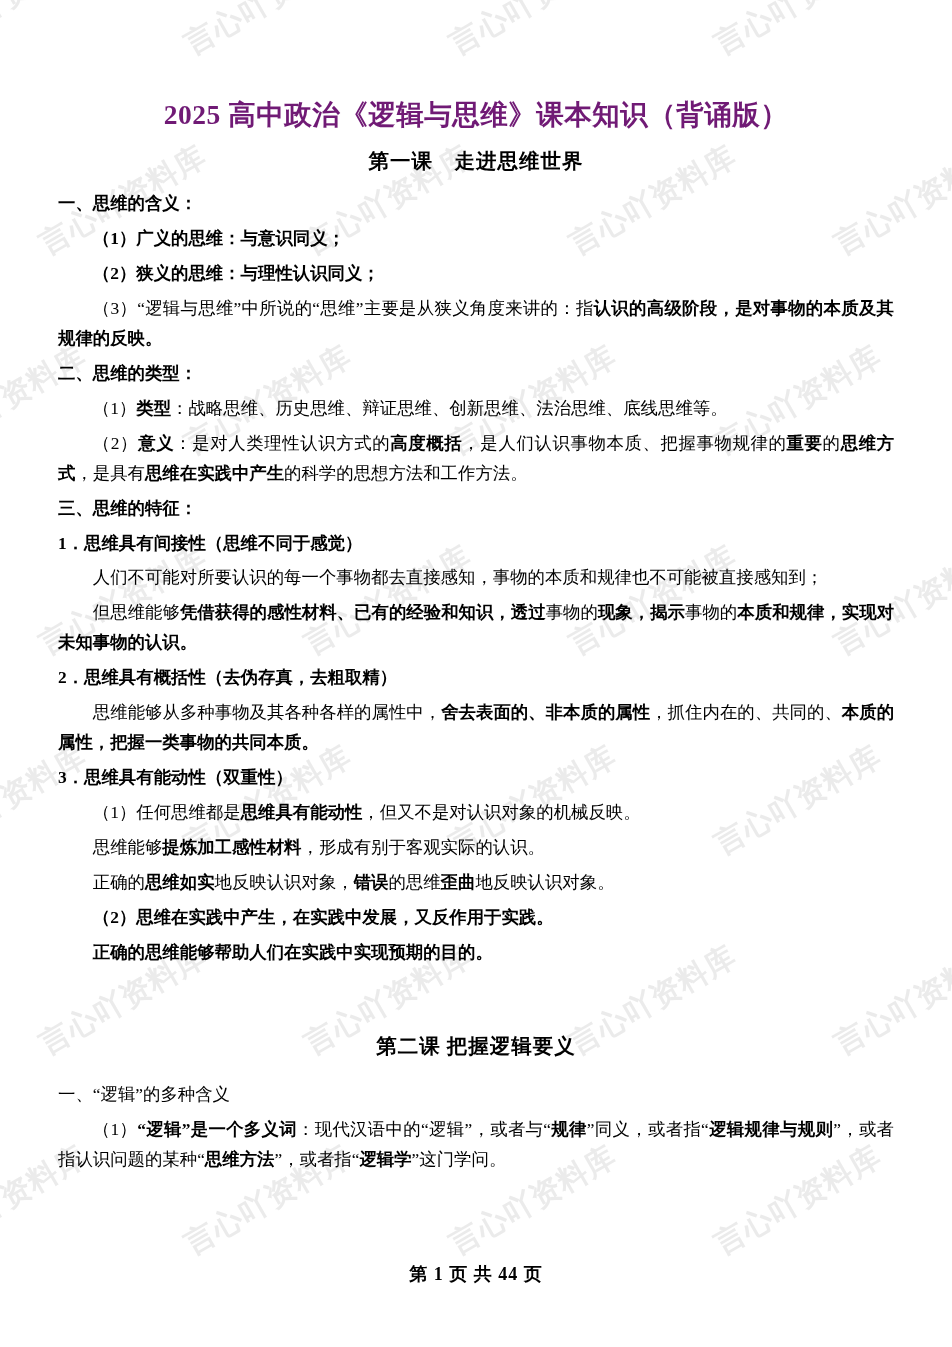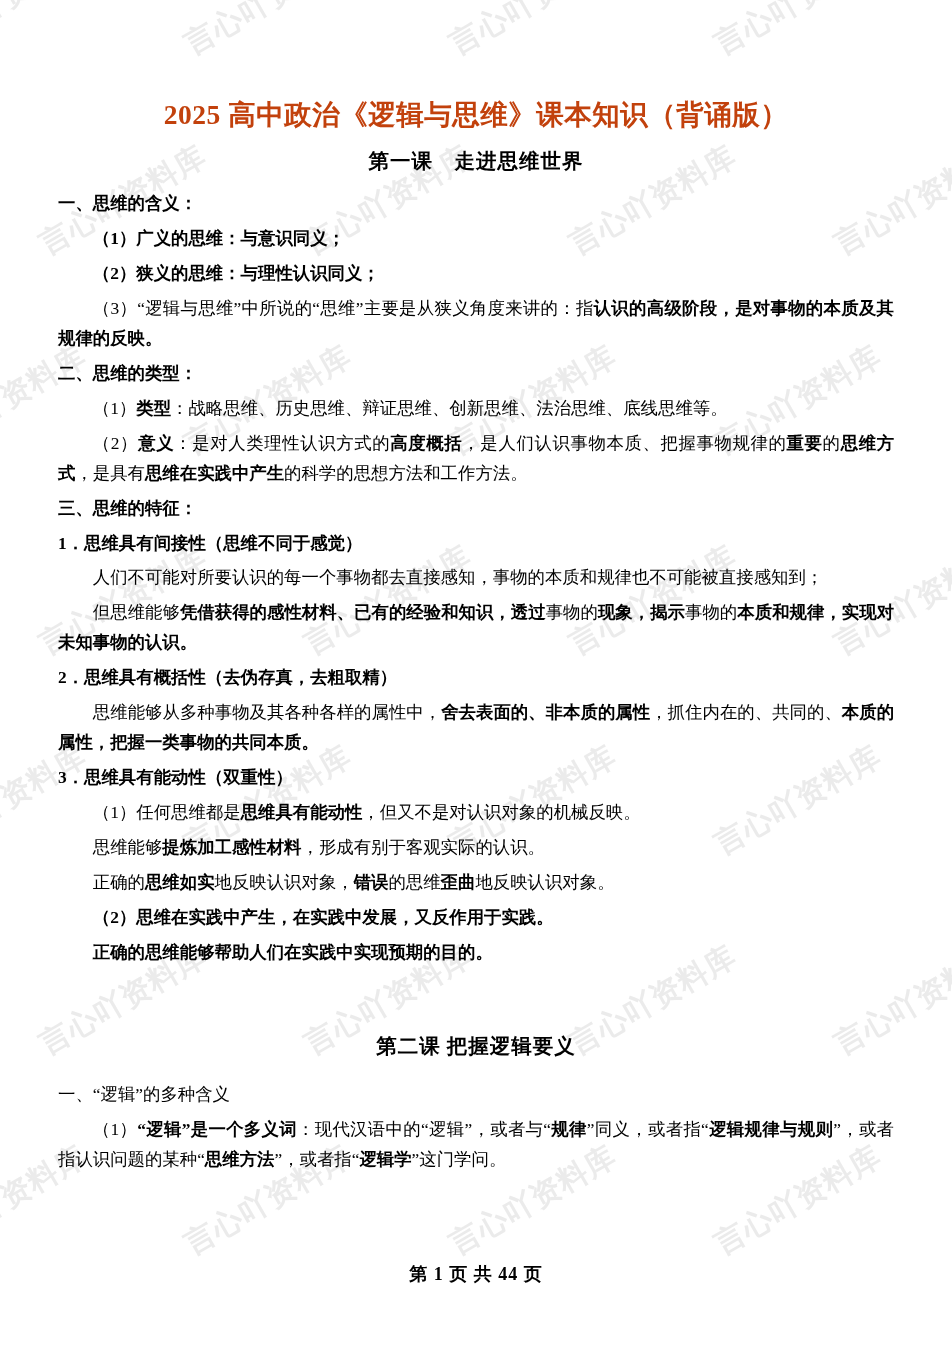--- a/index.html
+++ b/index.html
@@ -37,21 +37,21 @@
     letter-spacing: 1px;
   }
   .content {
     position: relative;
     z-index: 2;
     padding: 96px 58px 0 58px;
     box-sizing: border-box;
   }
   .doc-title {
     text-align: center;
-    color: #c2410c;
+    color: #701a75;
     font-weight: bold;
     font-size: 27.5px;
     line-height: 1.35;
     margin: 0 0 14px 0;
     letter-spacing: 0.5px;
   }
   .lesson-title {
     text-align: center;
     font-weight: bold;
     font-size: 20.5px;

